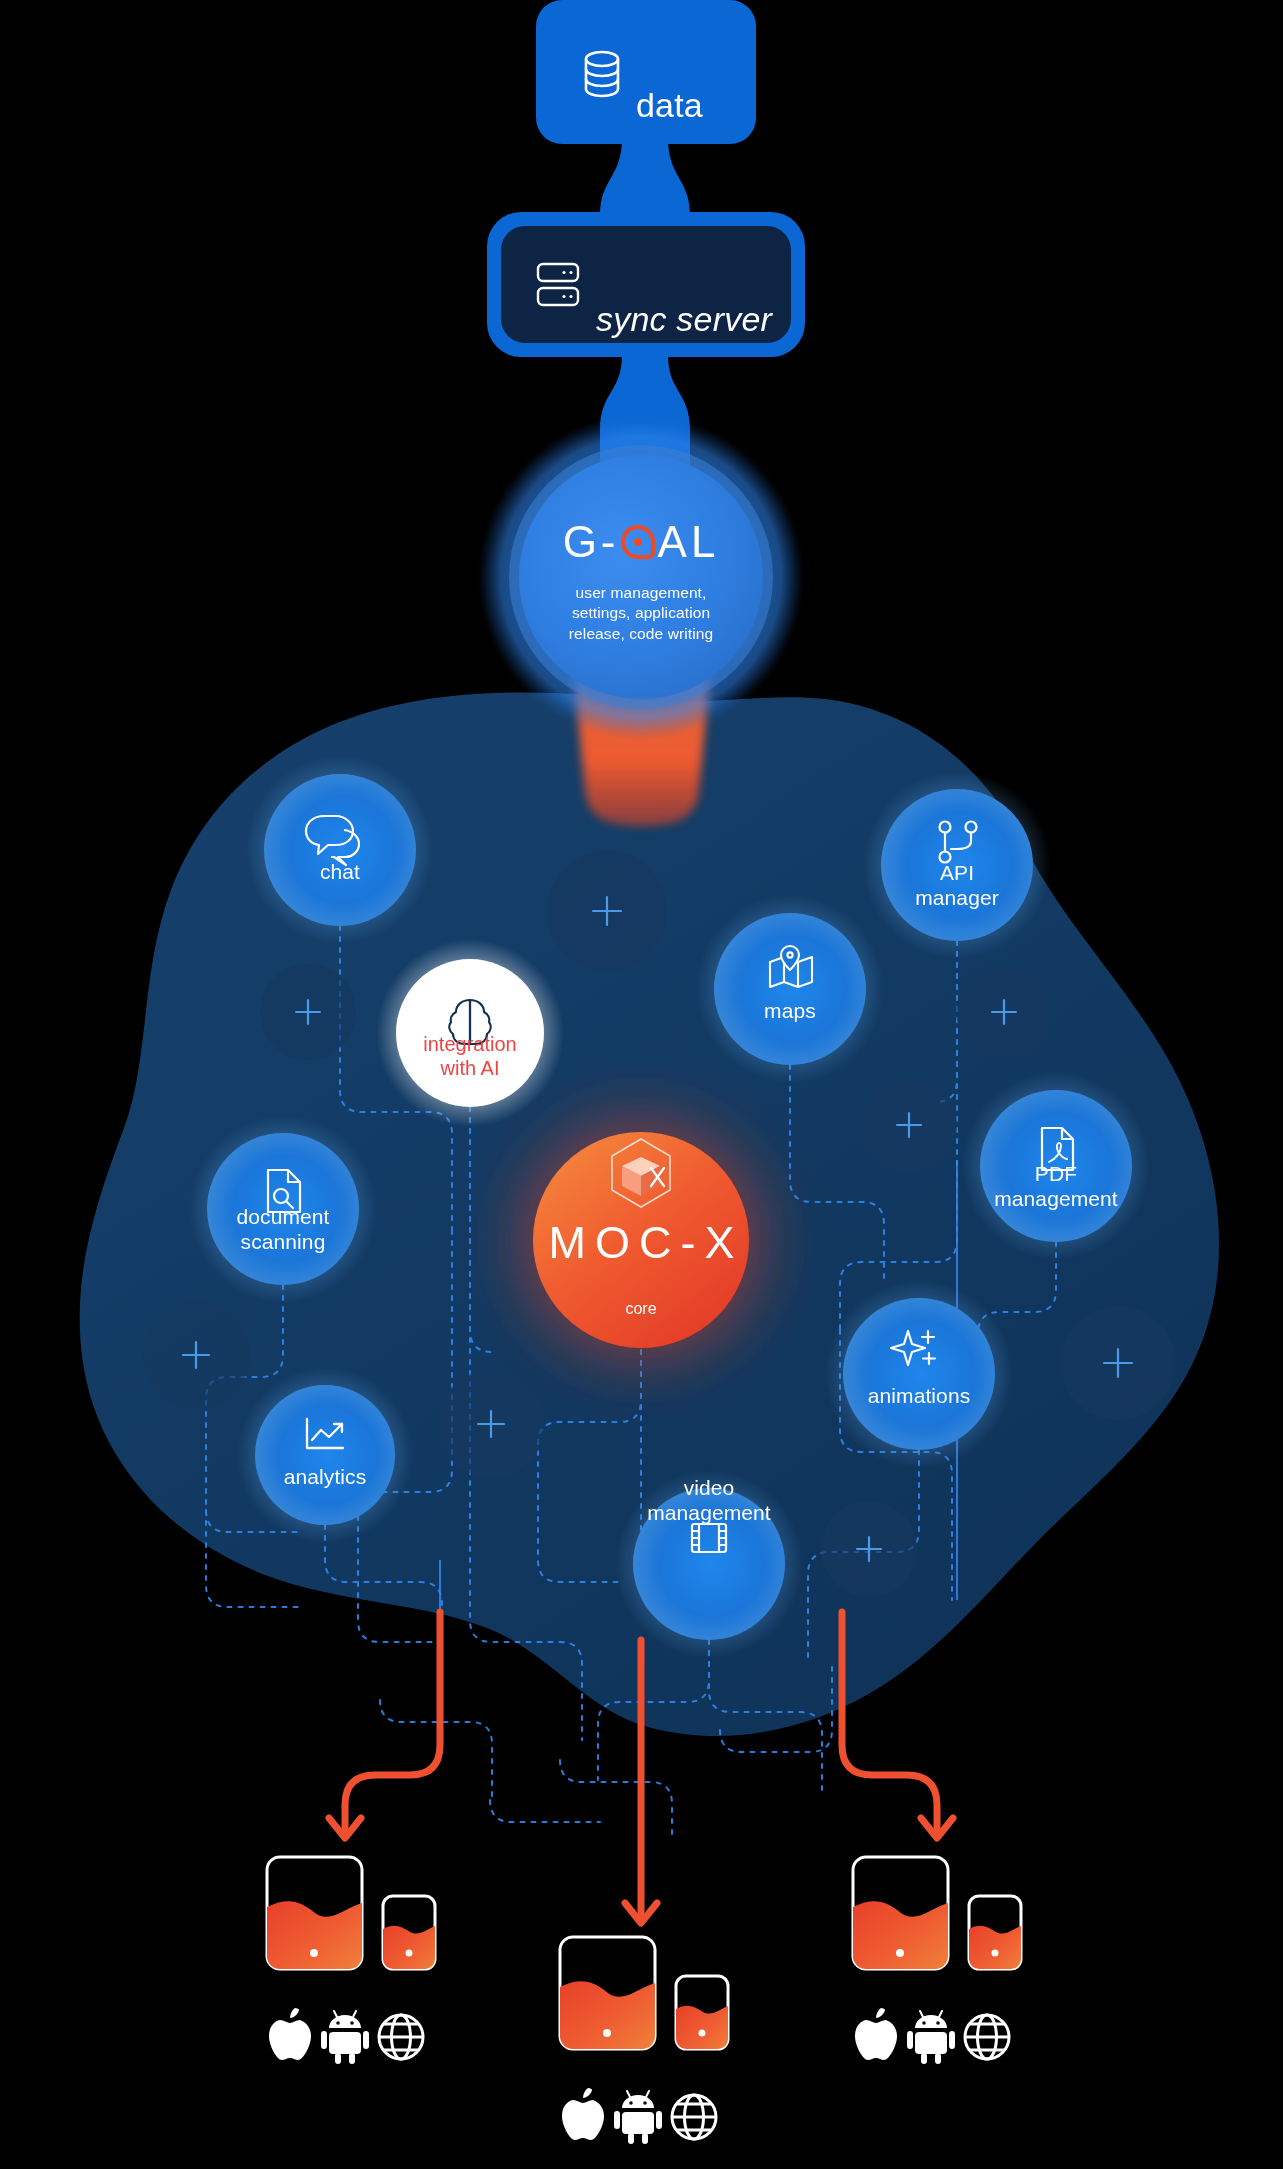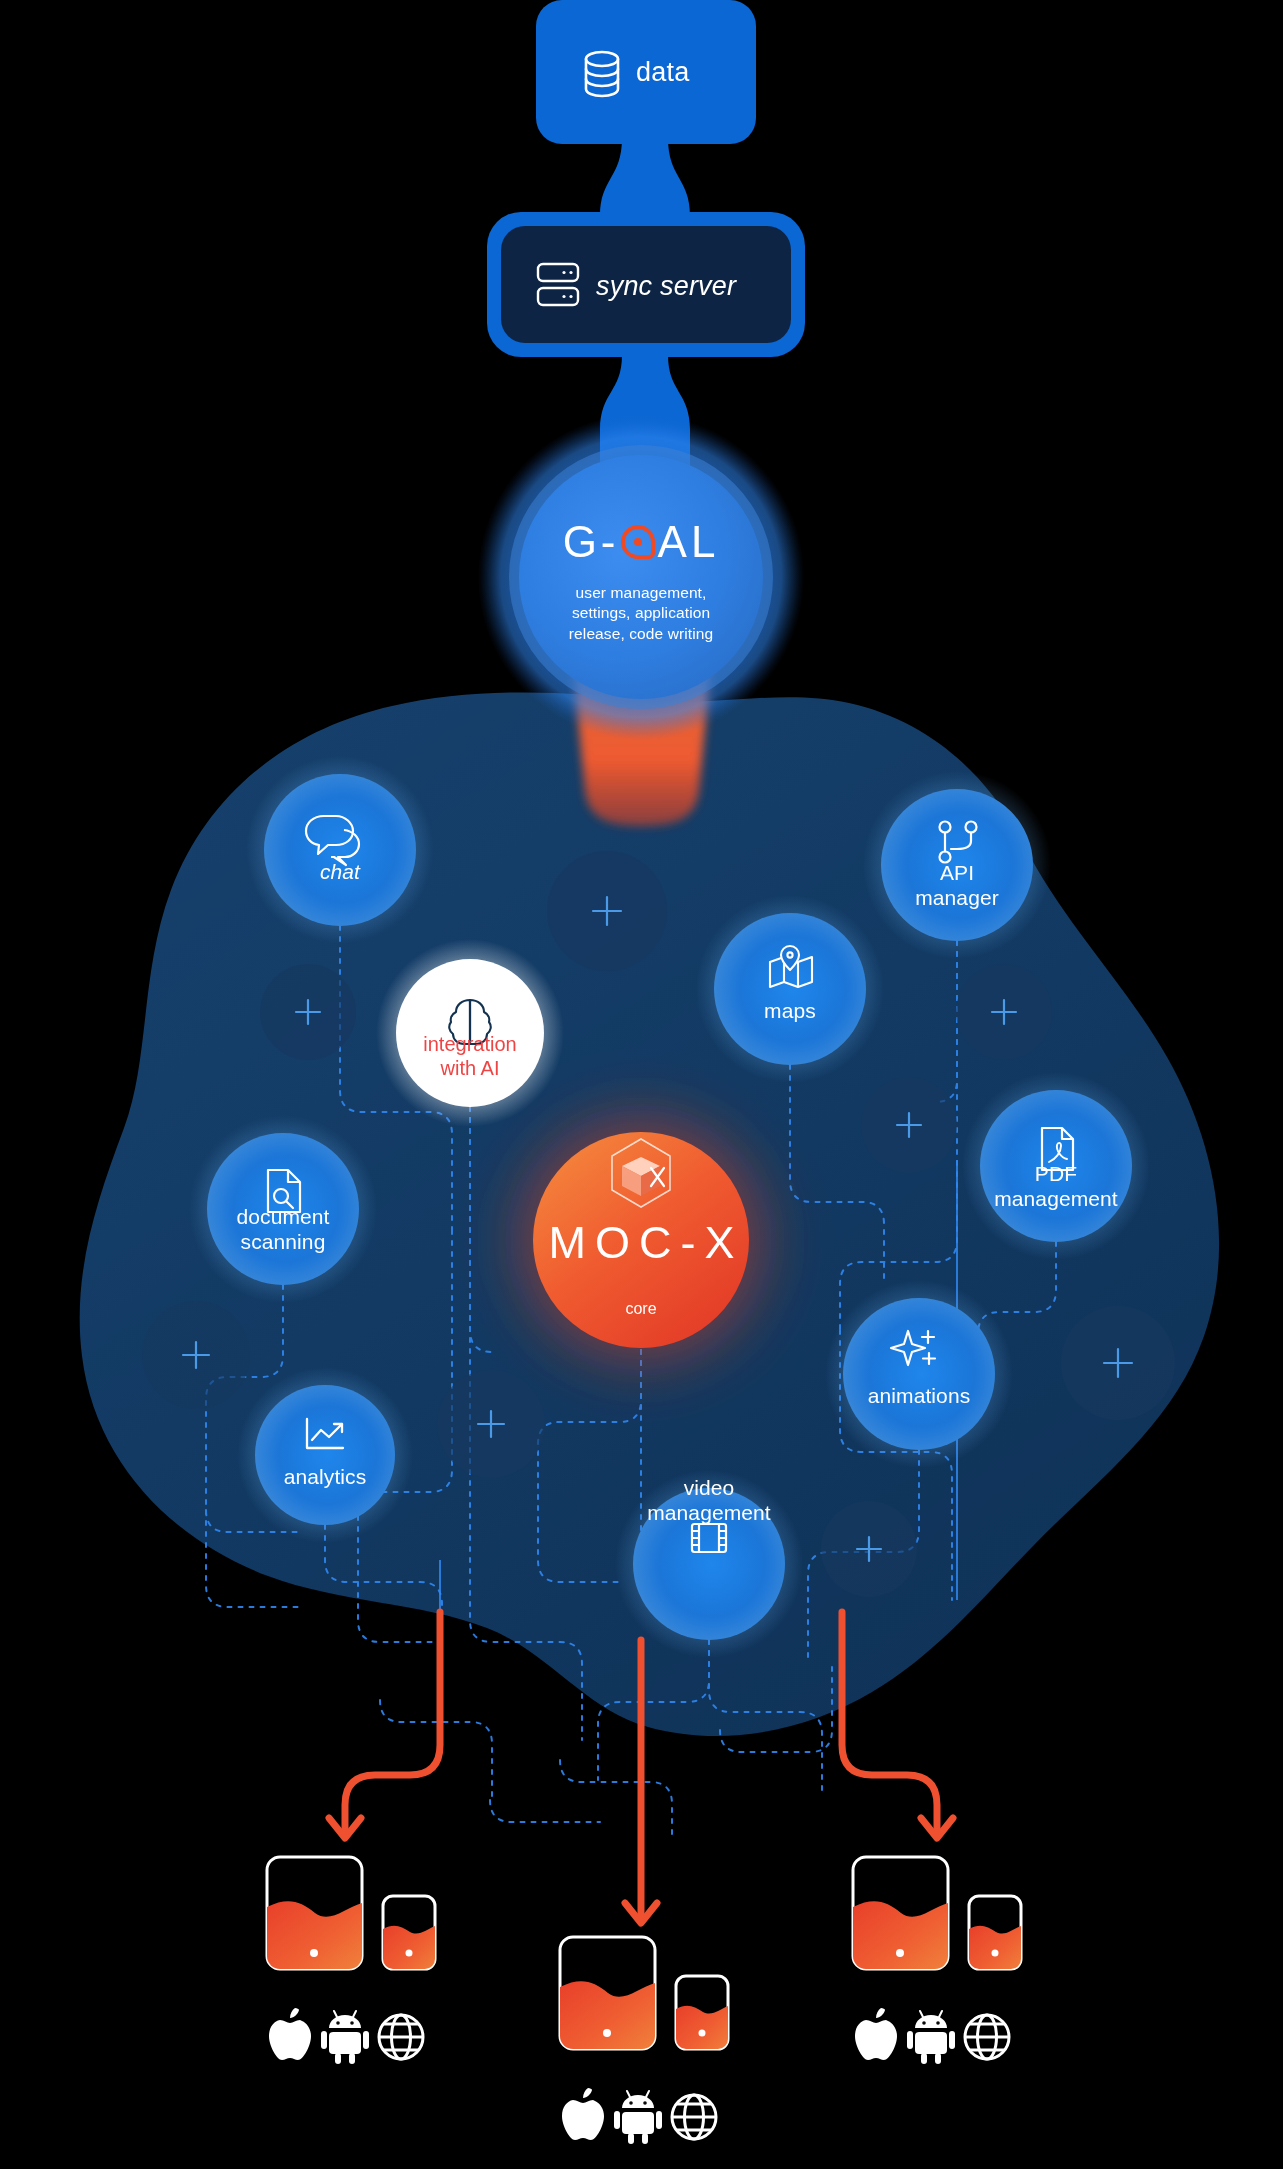--- a/index.html
+++ b/index.html
@@ -35,22 +35,23 @@
   }
   .lbl-dark { color: #ef4444; }
 
   .node-text {
     font-size: 21px;
     letter-spacing: 0.1px;
   }
   .node-text-sm { font-size: 20px; }
 
   .box-text {
-    font-size: 27px;
+    font-size: 34px;
     letter-spacing: 0.2px;
+    margin-top: 28px;
   }
 
   .goal-sub {
     font-size: 15.5px;
     line-height: 1.32;
     letter-spacing: 0.1px;
   }
 
   .core-word {
     font-size: 45px;
@@ -565,21 +566,21 @@
     <span class="goal-word" style="color:#ffffff;">AL</span>
   </div>
 
   <div class="lbl core-word" style="left:521px; top:1216px; width:250px;">MOC-X</div>
 
   <div class="lbl goal-sub" style="left:521px; top:583px; width:240px;">user management,
 settings, application
 release, code writing</div>
   <div class="lbl core-sub" style="left:571px; top:1300px; width:140px;">core</div>
 
-  <div class="lbl node-text" style="left:260px; top:860px; width:160px;font-style:italic;">chat</div>
+  <div class="lbl node-text" style="left:260px; top:860px; width:160px;">chat</div>
 
   <div class="lbl node-text-sm lbl-dark" style="left:390px; top:1033px; width:160px;">integration
 with AI</div>
 
   <div class="lbl node-text" style="left:193px; top:1205px; width:180px;">document
 scanning</div>
 
   <div class="lbl node-text" style="left:245px; top:1465px; width:160px;">analytics</div>
 
   <div class="lbl node-text" style="left:877px; top:861px; width:160px;">API

